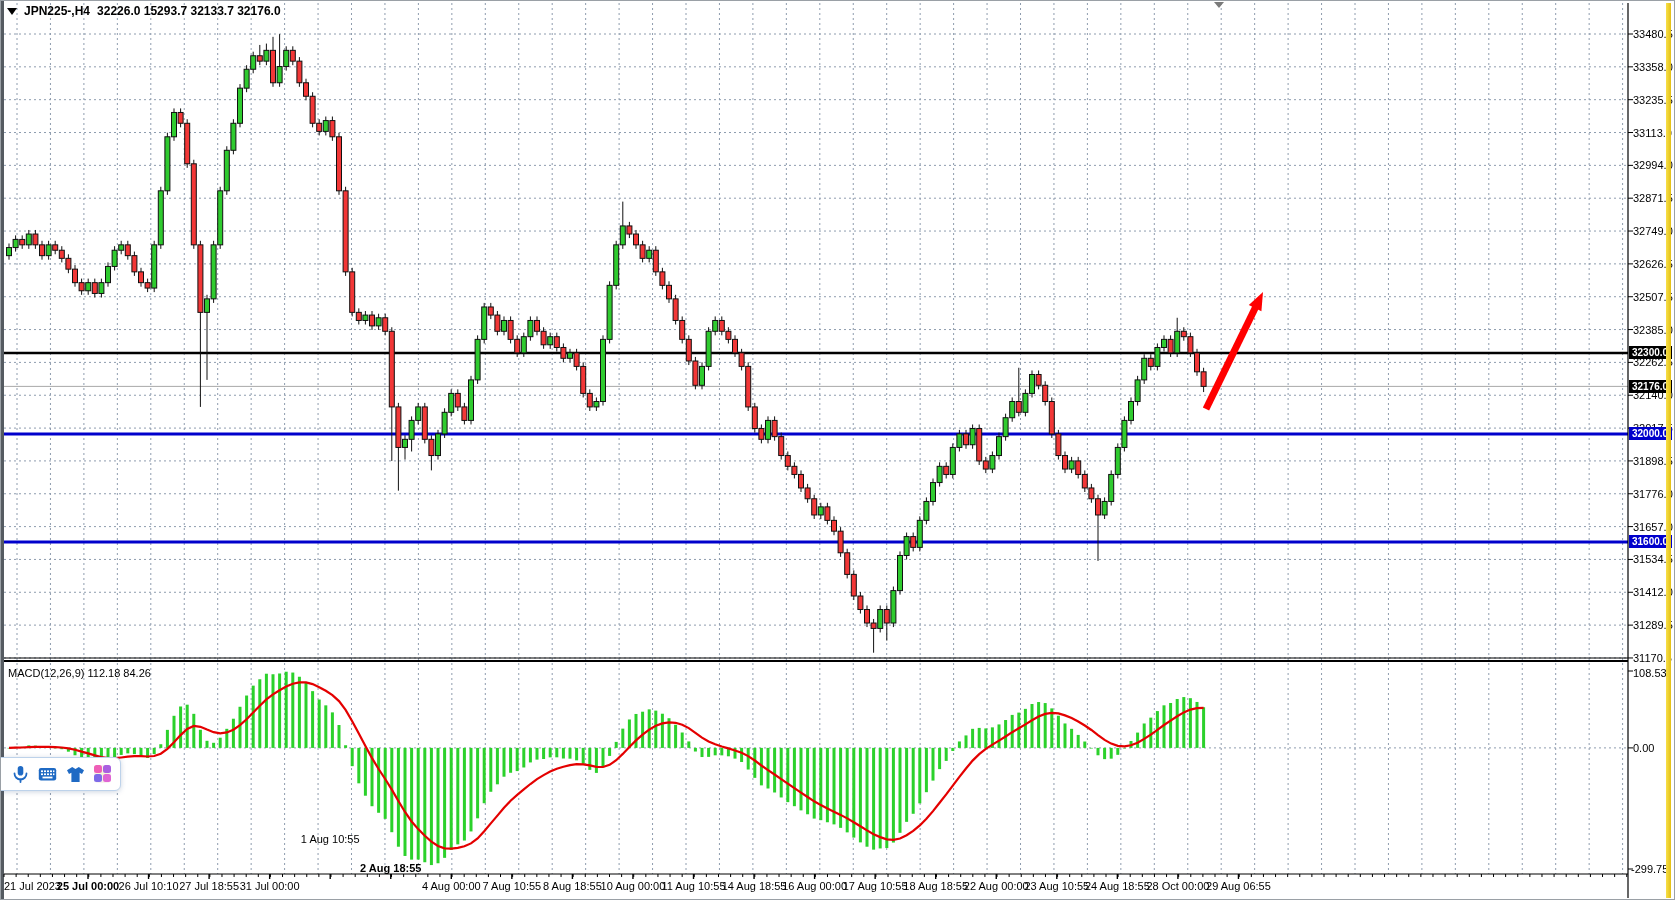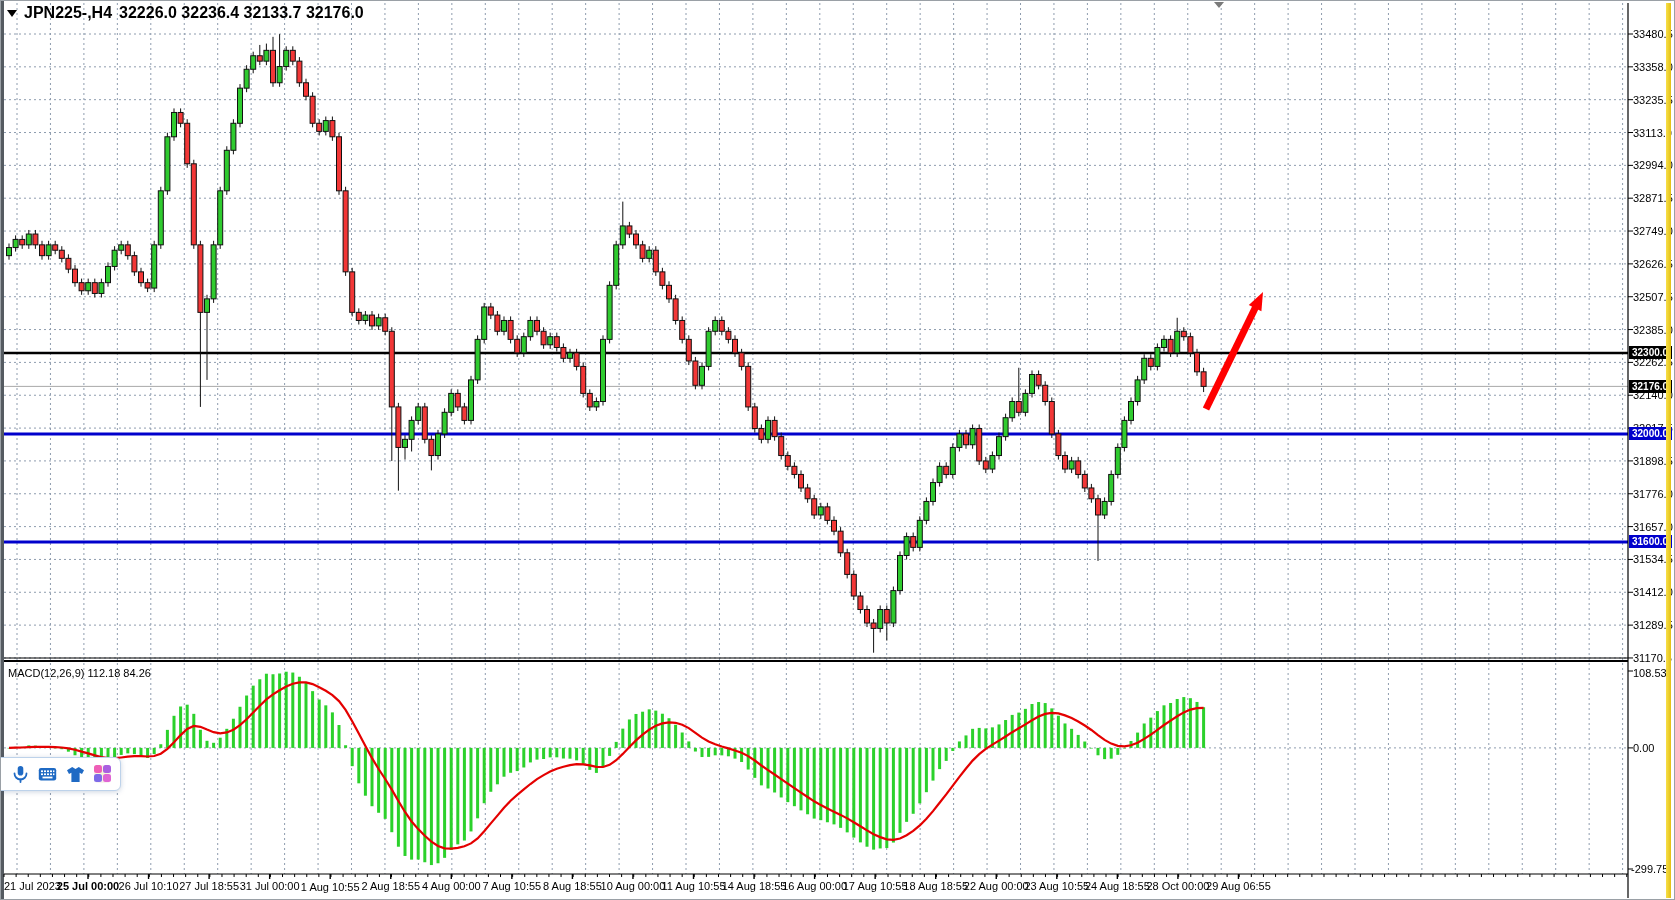--- a/index.html
+++ b/index.html
@@ -3,21 +3,21 @@
 <meta charset="utf-8">
 <style>
   html,body{margin:0;padding:0;background:#d8d8d8;}
   #app{position:relative;width:1675px;height:900px;background:#ffffff;
        border:1px solid #9aa0a6;box-sizing:border-box;overflow:hidden;
        font-family:"Liberation Sans","DejaVu Sans",sans-serif;}
   .leftstrip{position:absolute;left:0;top:0;width:3px;height:100%;background:#555b61;}
   #chart-svg{position:absolute;left:0;top:0;}
   
   .hdr{position:absolute;left:6px;top:3px;display:flex;align-items:center;gap:7px;
-       font-size:16px;font-weight:bold;color:#000;z-index:6;}
+       font-size:12px;font-weight:bold;color:#000;z-index:6;}
   .tri{width:0;height:0;border-left:5px solid transparent;border-right:5px solid transparent;
        border-top:7px solid #000;cursor:pointer;}
   
   .plabel,.tlabel,.mlabel{position:absolute;font-size:11px;color:#000;white-space:nowrap;z-index:4;}
   .tlabel{transform:translateX(-50%);}
   .tlabel.first{transform:none;}
   .badge{position:absolute;left:1628px;width:43px;height:13px;line-height:13px;z-index:5;
          color:#fff;font-size:10px;font-weight:bold;text-align:left;padding-left:3px;box-sizing:border-box;}
   
   .macdlbl{position:absolute;left:7px;top:666px;font-size:11px;color:#000;z-index:4;}
@@ -859,21 +859,21 @@
         <line x1="1055.8" y1="873" x2="1055.8" y2="878" stroke-width="1.4"></line>
         <line x1="1116.35" y1="873" x2="1116.35" y2="878" stroke-width="1.4"></line>
         <line x1="1176.9" y1="873" x2="1176.9" y2="878" stroke-width="1.4"></line>
         <line x1="1237.45" y1="873" x2="1237.45" y2="878" stroke-width="1.4"></line>
       </g>
     </svg>
 
   <div class="hdr">
     <span class="tri"></span>
     <span>JPN225-,H4</span>
-    <span>32226.0 32236.4 32133.7 32176.0</span>
+    <span>32226.0 15293.7 32133.7 32176.0</span>
   </div>
 
   <div class="macdlbl">MACD(12,26,9) 112.18 84.26</div>
 
   <div id="price-axis">
       <span class="plabel" style="left: 1632px; top: 27px;">33480.5</span>
       <span class="plabel" style="left: 1632px; top: 59.84px;">33358.0</span>
       <span class="plabel" style="left: 1632px; top: 92.68px;">33235.5</span>
       <span class="plabel" style="left: 1632px; top: 125.52px;">33113.0</span>
       <span class="plabel" style="left: 1632px; top: 158.36px;">32994.0</span>
@@ -896,22 +896,22 @@
       <span class="badge" style="top: 378.884px; background: rgb(0, 0, 0);">32176.0</span>
       <span class="badge" style="top: 426.427px; background: rgb(0, 0, 204);">32000.0</span>
       <span class="badge" style="top: 534.479px; background: rgb(0, 0, 204);">31600.0</span>
     </div>
   <div id="time-axis">
       <span class="tlabel first" style="top: 879px; left: 3px;">21 Jul 2023</span>
       <span class="tlabel" style="top: 879px; left: 87px; font-weight: bold;">25 Jul 00:00</span>
       <span class="tlabel" style="top: 879px; left: 147.55px;">26 Jul 10:10</span>
       <span class="tlabel" style="top: 879px; left: 208.1px;">27 Jul 18:55</span>
       <span class="tlabel" style="top: 879px; left: 268.65px;">31 Jul 00:00</span>
-      <span class="tlabel" style="top: 880px; left: 329.2px;">1 Aug 10:55</span>
-      <span class="tlabel" style="top: 879px; left: 389.75px;">2 Aug 18:55</span>
+      <span class="tlabel" style="top: 832px; left: 329.2px;">1 Aug 10:55</span>
+      <span class="tlabel" style="top: 861px; left: 389.75px; font-weight: bold;">2 Aug 18:55</span>
       <span class="tlabel" style="top: 879px; left: 450.3px;">4 Aug 00:00</span>
       <span class="tlabel" style="top: 879px; left: 510.85px;">7 Aug 10:55</span>
       <span class="tlabel" style="top: 879px; left: 571.4px;">8 Aug 18:55</span>
       <span class="tlabel" style="top: 879px; left: 631.95px;">10 Aug 00:00</span>
       <span class="tlabel" style="top: 879px; left: 692.5px;">11 Aug 10:55</span>
       <span class="tlabel" style="top: 879px; left: 753.05px;">14 Aug 18:55</span>
       <span class="tlabel" style="top: 879px; left: 813.6px;">16 Aug 00:00</span>
       <span class="tlabel" style="top: 879px; left: 874.15px;">17 Aug 10:55</span>
       <span class="tlabel" style="top: 879px; left: 934.7px;">18 Aug 18:55</span>
       <span class="tlabel" style="top: 879px; left: 995.25px;">22 Aug 00:00</span>

